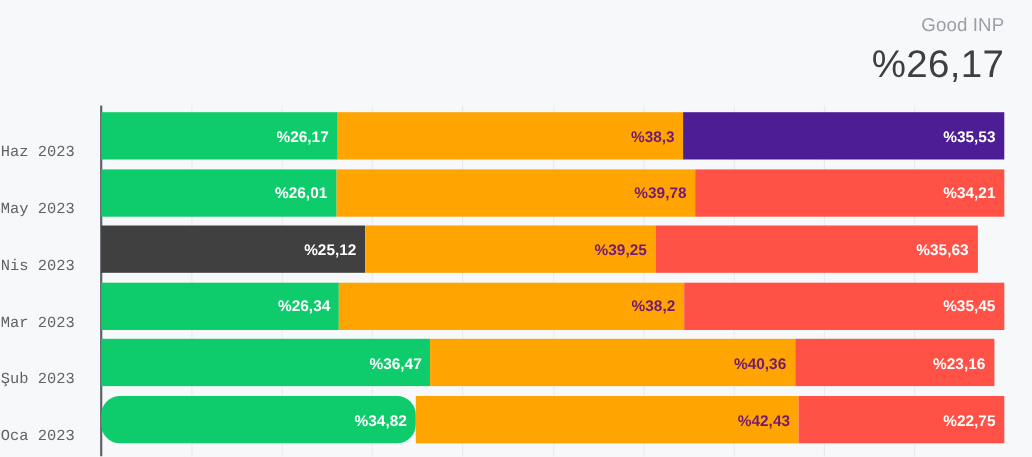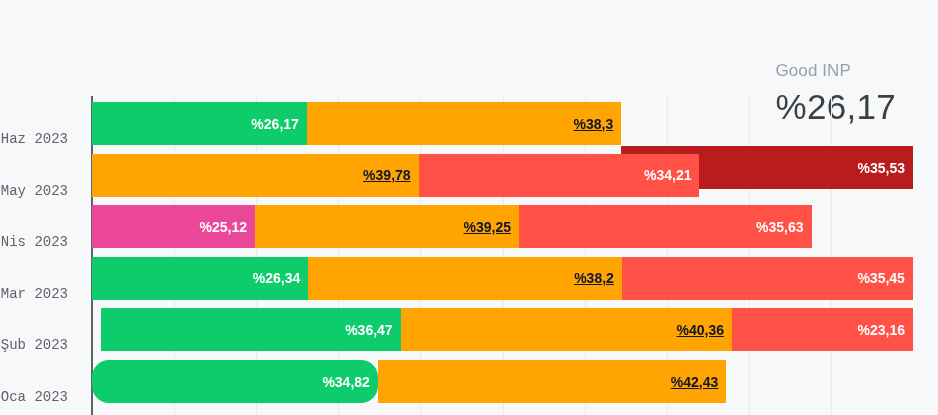--- a/index.html
+++ b/index.html
@@ -19,25 +19,24 @@
     position: absolute;
     left: 0;
     top: 0;
     width: 938px;
     height: 415px;
   }
 
   
   .header-block {
     position: absolute;
-    right: 42px;
+    right: 25px;
     top: 14px;
-    text-align: left;
+    text-align: right;
     line-height: 1;
-    margin-top: 48px;
   }
   .header-label {
     font-size: 17px;
     color: #9aa0a6;
     letter-spacing: 0.1px;
     display: block;
     margin-bottom: 10px;
   }
   .header-value {
     font-size: 35px;
@@ -101,21 +100,21 @@
     align-items: center;
     justify-content: flex-end;
     box-sizing: border-box;
     padding-right: 8px;
     font-size: 14px;
     font-weight: bold;
     white-space: nowrap;
     overflow: hidden;
   }
   .seg-good  { background: #0ecc6c; color: #ffffff; }
-  .seg-needs { background: #ffa400; color: #0f172a; text-decoration: underline; }
+  .seg-needs { background: #ffa400; color: #701a75; }
   .seg-poor  { background: #ff5146; color: #ffffff; }
 
   
   .ylabels {
     position: absolute;
     left: 0;
     top: 112px;
     width: 80px;
     height: 319px;
     font-family: Liberation Mono, monospace;
@@ -159,41 +158,43 @@
         <div class="gridline" style="left: 410.5px;"></div>
         <div class="gridline" style="left: 492.6px;"></div>
         <div class="gridline" style="left: 574.7px;"></div>
         <div class="gridline" style="left: 656.8px;"></div>
         <div class="gridline" style="left: 738.9px;"></div>
       </div>
     <div class="rows">
         <div class="row" style="top: 6px;">
           <div class="seg seg-good" style="width: 214.856px; background: rgb(14, 204, 108);">%26,17</div>
           <div class="seg seg-needs" style="width: 314.443px; background: rgb(255, 164, 0);">%38,3</div>
-          <div class="seg seg-poor" style="width: 291.701px; background: #b91c1c; margin-top: 44px;">%35,53</div>
+          <div class="seg seg-poor" style="width: 291.701px; background: #4c1d95;">%35,53</div>
         </div>
         <div class="row" style="top: 57.6px;">
+          <div class="seg seg-good" style="width: 213.542px; background: rgb(14, 204, 108);">%26,01</div>
           <div class="seg seg-needs" style="width: 326.594px; background: rgb(255, 164, 0);">%39,78</div>
           <div class="seg seg-poor" style="width: 280.864px; background: rgb(255, 81, 70);">%34,21</div>
         </div>
         <div class="row" style="top: 109.2px;">
-          <div class="seg seg-good" style="width: 163px; background: #ec4899;">%25,12</div>
+          <div class="seg seg-good" style="width: 240px; background: #404040;">%25,12</div>
           <div class="seg seg-needs" style="width: 264px; background: rgb(255, 164, 0);">%39,25</div>
           <div class="seg seg-poor" style="width: 292.522px; background: rgb(255, 81, 70);">%35,63</div>
         </div>
         <div class="row" style="top: 160.8px;">
           <div class="seg seg-good" style="width: 216.251px; background: rgb(14, 204, 108); padding-left: 42px;">%26,34</div>
           <div class="seg seg-needs" style="width: 313.622px; background: rgb(255, 164, 0);">%38,2</div>
           <div class="seg seg-poor" style="width: 291.045px; background: rgb(255, 81, 70);">%35,45</div>
         </div>
-        <div class="row" style="top: 212.4px; justify-content: flex-end;">
+        <div class="row" style="top: 212.4px;">
           <div class="seg seg-good" style="width: 299.419px; background: rgb(14, 204, 108);">%36,47</div>
           <div class="seg seg-needs" style="width: 331.356px; background: rgb(255, 164, 0);">%40,36</div>
           <div class="seg seg-poor" style="width: 181px; background: rgb(255, 81, 70);">%23,16</div>
         </div>
         <div class="row" style="top: 264px;">
           <div class="seg seg-good" style="width: 285.872px; background: rgb(14, 204, 108); border-radius: 17px;">%34,82</div>
           <div class="seg seg-needs" style="width: 348.35px; background: rgb(255, 164, 0);">%42,43</div>
+          <div class="seg seg-poor" style="width: 186.778px; background: rgb(255, 81, 70);">%22,75</div>
         </div>
       </div>
   </div>
 
 </div>
 
 </body></html>

